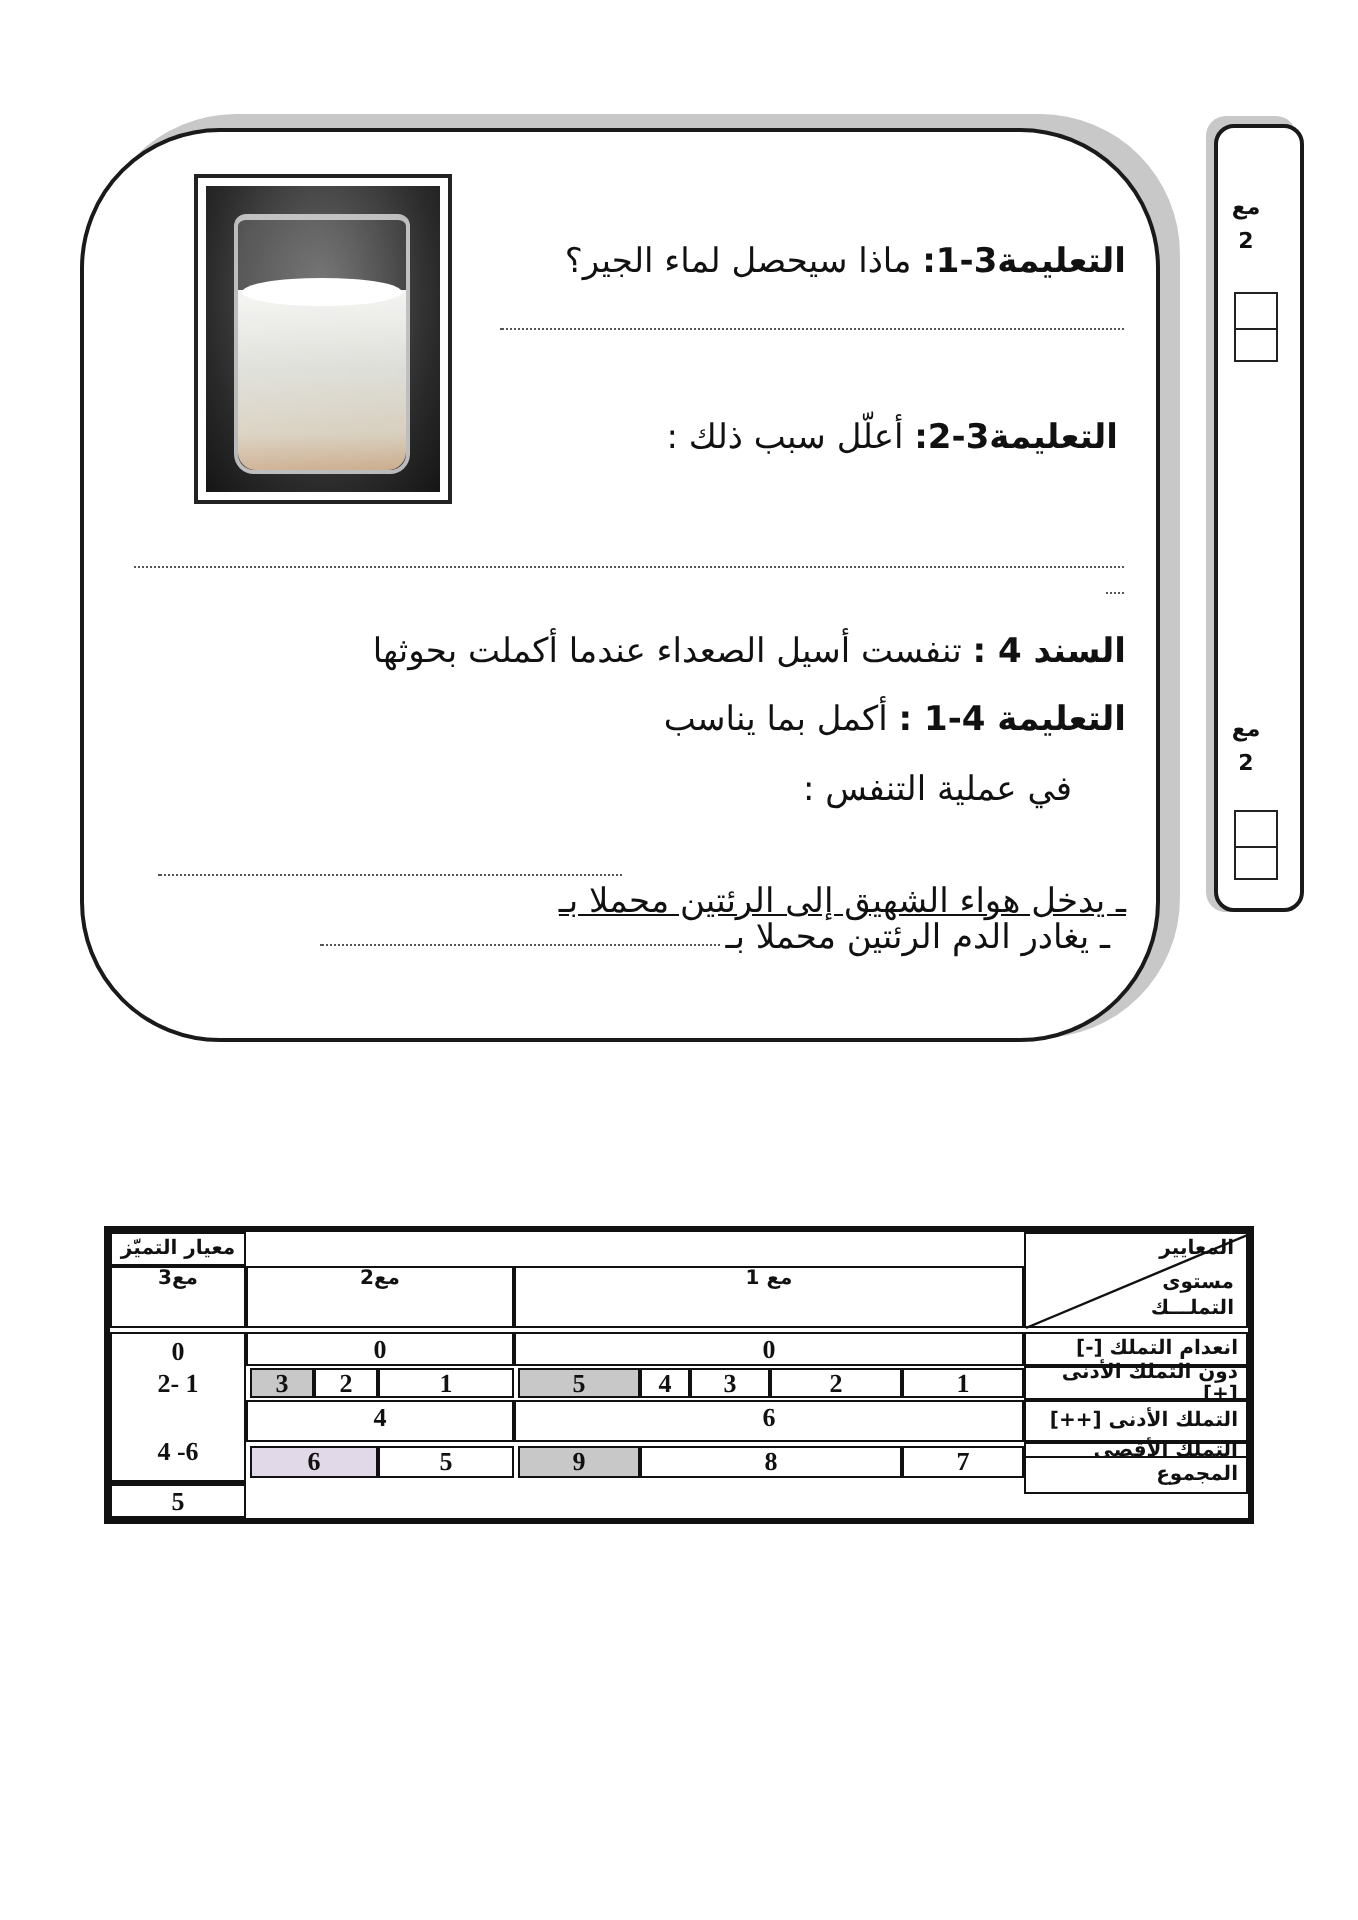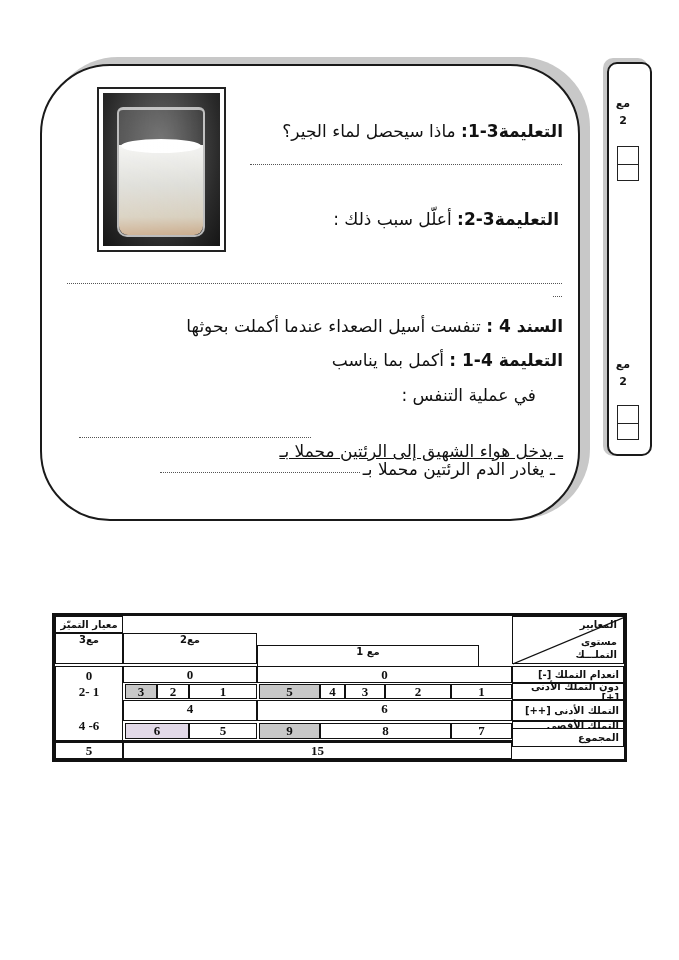--- a/index.html
+++ b/index.html
@@ -130,21 +130,21 @@
     <svg class="diag" width="112" height="48" style="left:0;top:0;">
         <line x1="0" y1="47" x2="112" y2="0" stroke="#111" stroke-width="1.2"></line>
       </svg>
     <span class="hdr" style="position:absolute; right:6px; top:2px; direction:rtl;">المعايير</span>
     <span class="hdr" style="position:absolute; right:6px; top:19px; direction:rtl;">مستوى</span>
     <span class="hdr" style="position:absolute; right:6px; top:32px; direction:rtl;">التملـــك</span>
   </div>
 
   <div class="cell hdr" style="left:0; top:17px; width:68px; height:31px; align-items:flex-start;">مع3</div>
   <div class="cell hdr" style="left:68px; top:17px; width:134px; height:31px; align-items:flex-start;">مع2</div>
-  <div class="cell hdr" style="left:202px; top:17px; width:222px; height:31px; align-items:flex-start;margin-top:12px;">مع 1</div>
+  <div class="cell hdr" style="left:202px; top:17px; width:255px; height:31px; align-items:flex-start;">مع 1</div>
 
   <div class="cell lbl" style="left:457px; top:50px; width:112px; height:17px;">انعدام التملك [-]</div>
   <div class="cell lbl" style="left:457px; top:67px; width:112px; height:17px;">دون التملك الأدنى [+]</div>
   <div class="cell lbl" style="left:457px; top:84px; width:112px; height:21px;">التملك الأدنى [++]</div>
   <div class="cell lbl" style="left:457px; top:105px; width:112px; height:20px;">التملك الأقصى [+++]</div>
   <div class="cell lbl" style="left:457px; top:112px; width:112px; height:19px;">المجموع</div>
 
   <div class="cell" style="left:0; top:50px; width:68px; height:74px; flex-direction:column; justify-content:flex-start; border-bottom:none;">
     <span style="margin-top:1px;">0</span>
     <span>2- 1</span>
@@ -166,14 +166,13 @@
   <div class="cell" style="left:68px; top:84px; width:134px; height:21px; align-items:flex-start;">4</div>
   <div class="cell" style="left:202px; top:84px; width:255px; height:21px; align-items:flex-start;">6</div>
 
   <div class="cell lilac" style="left:70px; top:107px; width:64px; height:16px;">6</div>
   <div class="cell" style="left:134px; top:107px; width:68px; height:16px;">5</div>
   <div class="cell shade" style="left:204px; top:107px; width:61px; height:16px;">9</div>
   <div class="cell" style="left:265px; top:107px; width:131px; height:16px;">8</div>
   <div class="cell" style="left:396px; top:107px; width:61px; height:16px;">7</div>
 
   <div class="cell" style="left:0; top:124px; width:68px; height:19px; border-top:3px solid #111;">5</div>
-  <div class="cell" style="left:68px; top:124px; width:389px; height:19px; border-top:3px solid #111;">15</div>
 </div>
 
 </body></html>

